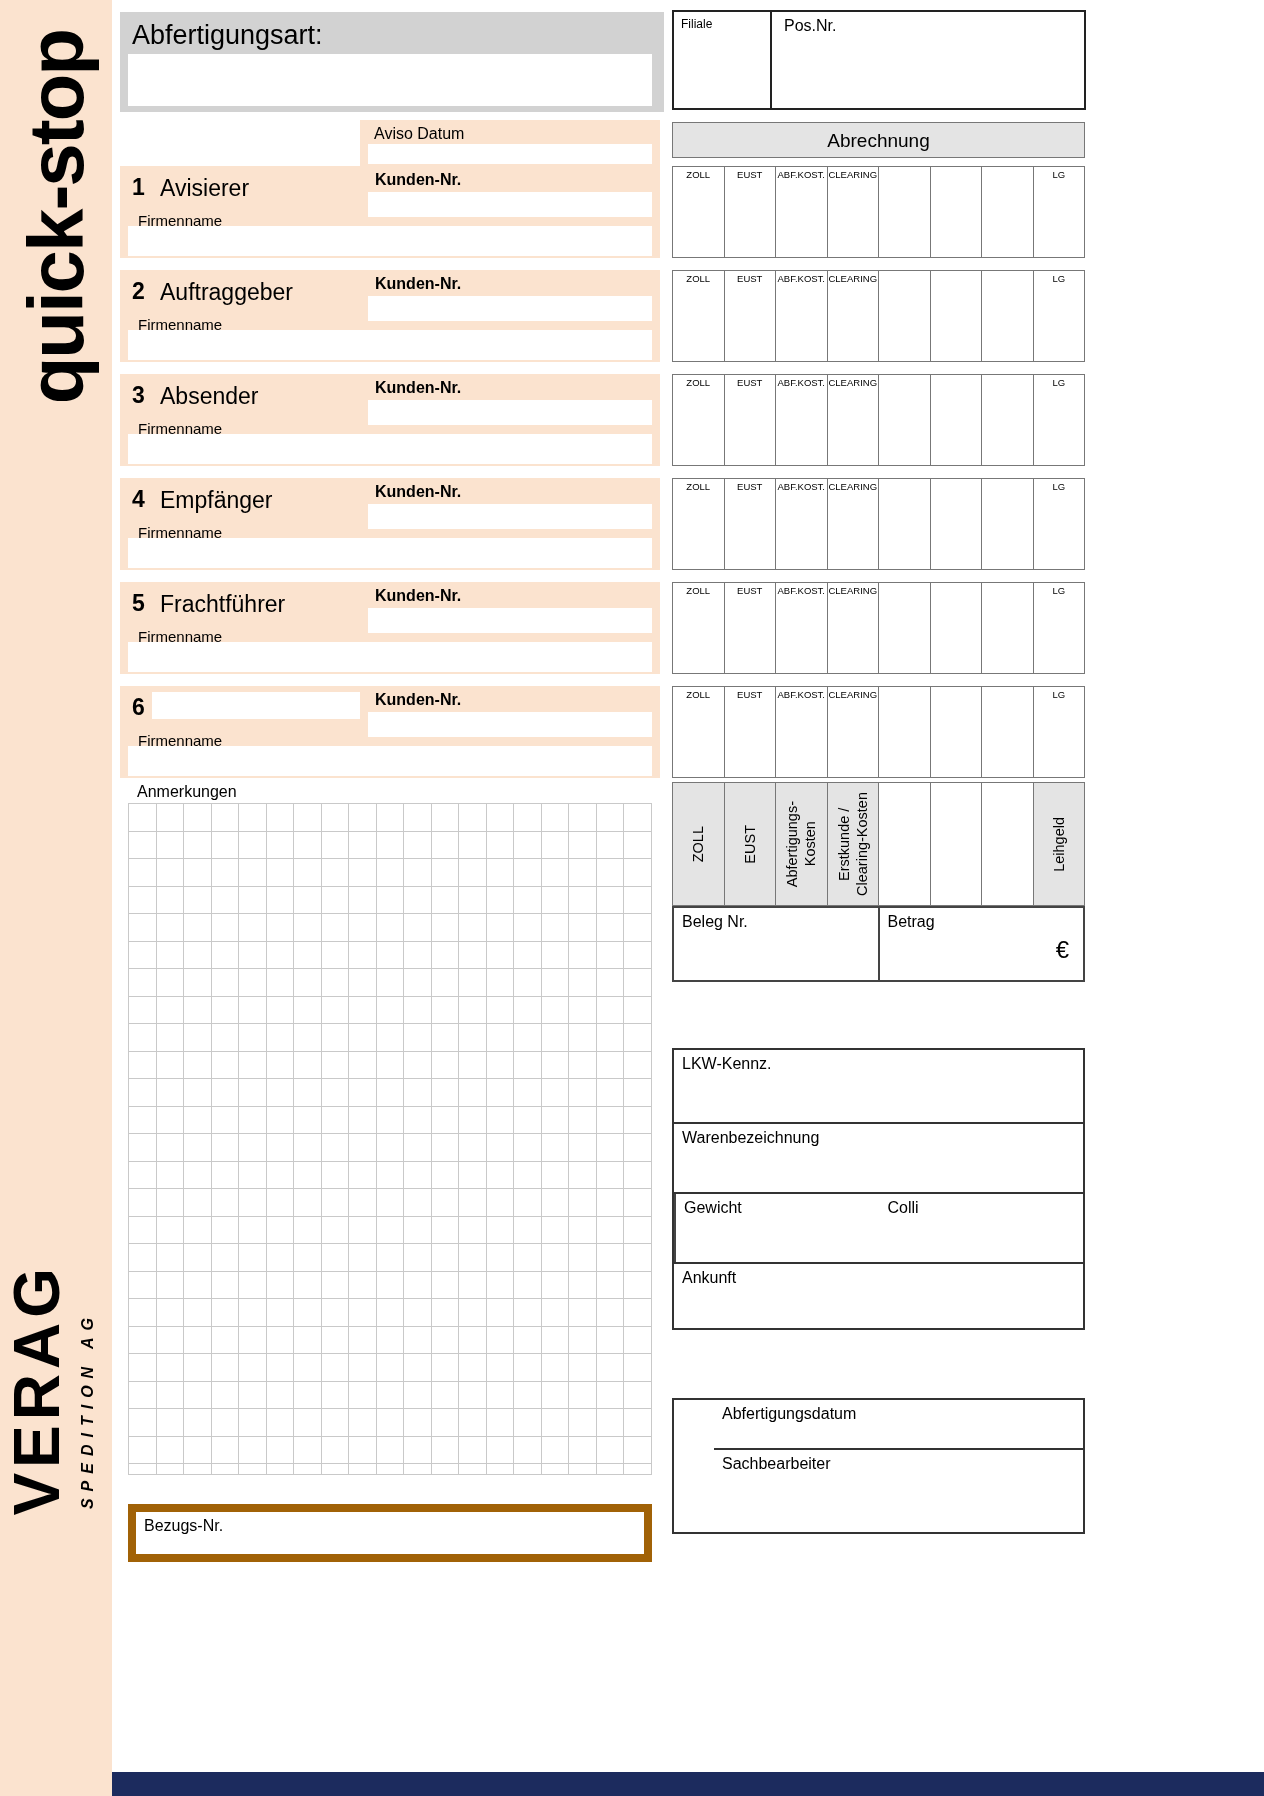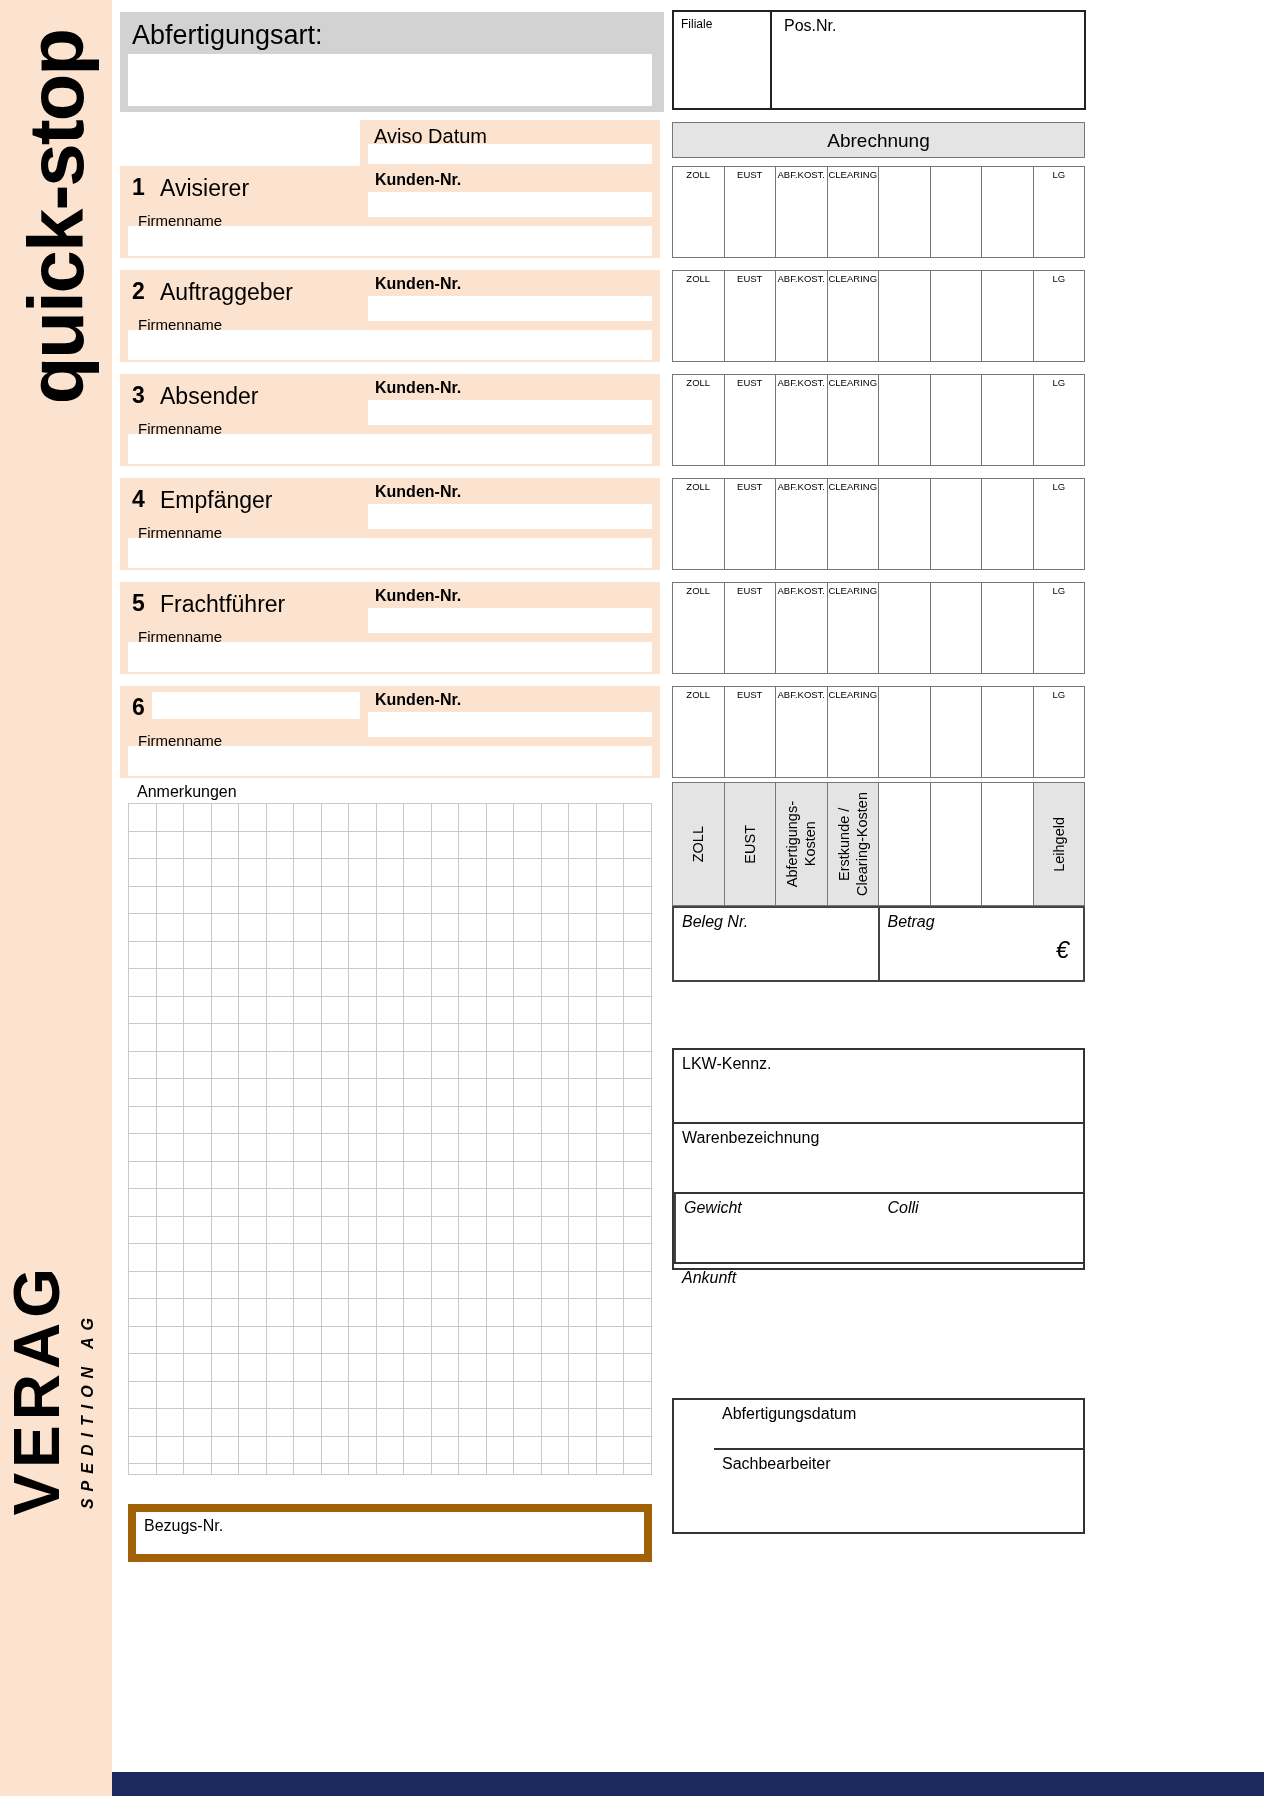--- a/index.html
+++ b/index.html
@@ -18,21 +18,21 @@
   .abf-box { position: absolute; left: 120px; top: 12px; width: 544px; height: 100px; background: var(--header_gray, #d2d2d2); }
   .abf-label { position: absolute; left: 12px; top: 8px; font-size: 27px; }
   .abf-input { position: absolute; left: 8px; top: 42px; width: 524px; height: 52px; background: #fff; }
 
   .filiale-wrap { position: absolute; left: 672px; top: 10px; width: 414px; height: 100px; border: 2px solid #222; background: #fff; display: flex; }
   .filiale-cell { flex: 0 0 98px; border-right: 2px solid #222; padding: 5px 7px; font-size: 12px; }
   .posnr-cell { flex: 1; padding: 5px 12px; font-size: 16px; }
 
   
   .aviso { position: absolute; left: 360px; top: 120px; width: 300px; height: 46px; background: var(--peach, #fbe3cf); }
-  .aviso-label { position: absolute; left: 14px; top: 5px; font-size: 20px; }
+  .aviso-label { position: absolute; left: 14px; top: 5px; font-size: 16px; }
   .aviso-input { position: absolute; left: 8px; top: 24px; width: 284px; height: 20px; background: #fff; }
 
   
   .section { position: absolute; left: 120px; width: 540px; height: 92px; background: var(--peach, #fbe3cf); }
   .s0 { top: 166px; } .s1 { top: 270px; } .s2 { top: 374px; } .s3 { top: 478px; } .s4 { top: 582px; } .s5 { top: 686px; }
   .num    { position: absolute; left: 12px; top: 8px; font-size: 23px; font-weight: 700; }
   .pname  { position: absolute; left: 40px; top: 9px; font-size: 23px; }
   .klabel { position: absolute; left: 255px; top: 5px; font-size: 16px; font-weight: bold; }
   .kinput { position: absolute; left: 248px; top: 26px; width: 284px; height: 25px; background: #fff; }
   .flabel { position: absolute; left: 18px; top: 46px; font-size: 15px; }
@@ -49,27 +49,27 @@
 
   
   .vlabels { position: absolute; left: 672px; top: 782px; width: 413px; height: 124px; border: 1px solid var(--border_table, #777); display: flex; background: #fff; }
   .vcell { flex: 1; border-right: 1px solid var(--border_table, #777); display: flex; align-items: center; justify-content: center; background: #fff; }
   .vcell:last-child { border-right: none; }
   .vcell.filled { background: var(--table_gray, #e4e4e4); }
   .vtext { writing-mode: vertical-rl; transform: rotate(180deg); font-size: 14.5px; line-height: 1.25; white-space: pre-line; text-align: center; }
 
   
   .beleg-wrap { position: absolute; left: 672px; top: 906px; width: 413px; height: 76px; border: 2px solid #444; display: flex; background: #fff; }
-  .rcell { flex: 1; position: relative; padding: 5px 8px; font-size: 16px; font-style: italic; }
+  .rcell { flex: 1; position: relative; padding: 5px 8px; font-size: 16px; }
   .bl { border-left: 2px solid #444; }
   .euro { position: absolute; right: 14px; top: 28px; font-size: 24px; }
 
   
   .rgroup { position: absolute; left: 672px; width: 413px; border: 2px solid #333; background: #fff; }
-  .ga { top: 1048px; height: 222px; }
+  .ga { top: 1048px; height: 282px; }
   .gb { top: 1398px; height: 136px; padding-left: 40px; }
   .rrow { position: relative; width: 100%; font-size: 16px; }
   .rrow .rlabel { position: absolute; left: 8px; top: 5px; }
   .bt { border-top: 2px solid #333; }
   .h72 { height: 72px; } .h70 { height: 70px; } .h48 { height: 48px; } .h84 { height: 84px; }
   .split { display: flex; }
   .split .rcell { padding: 5px 8px; }
 
   
   .anm-label { position: absolute; left: 137px; top: 783px; font-size: 16px; }

